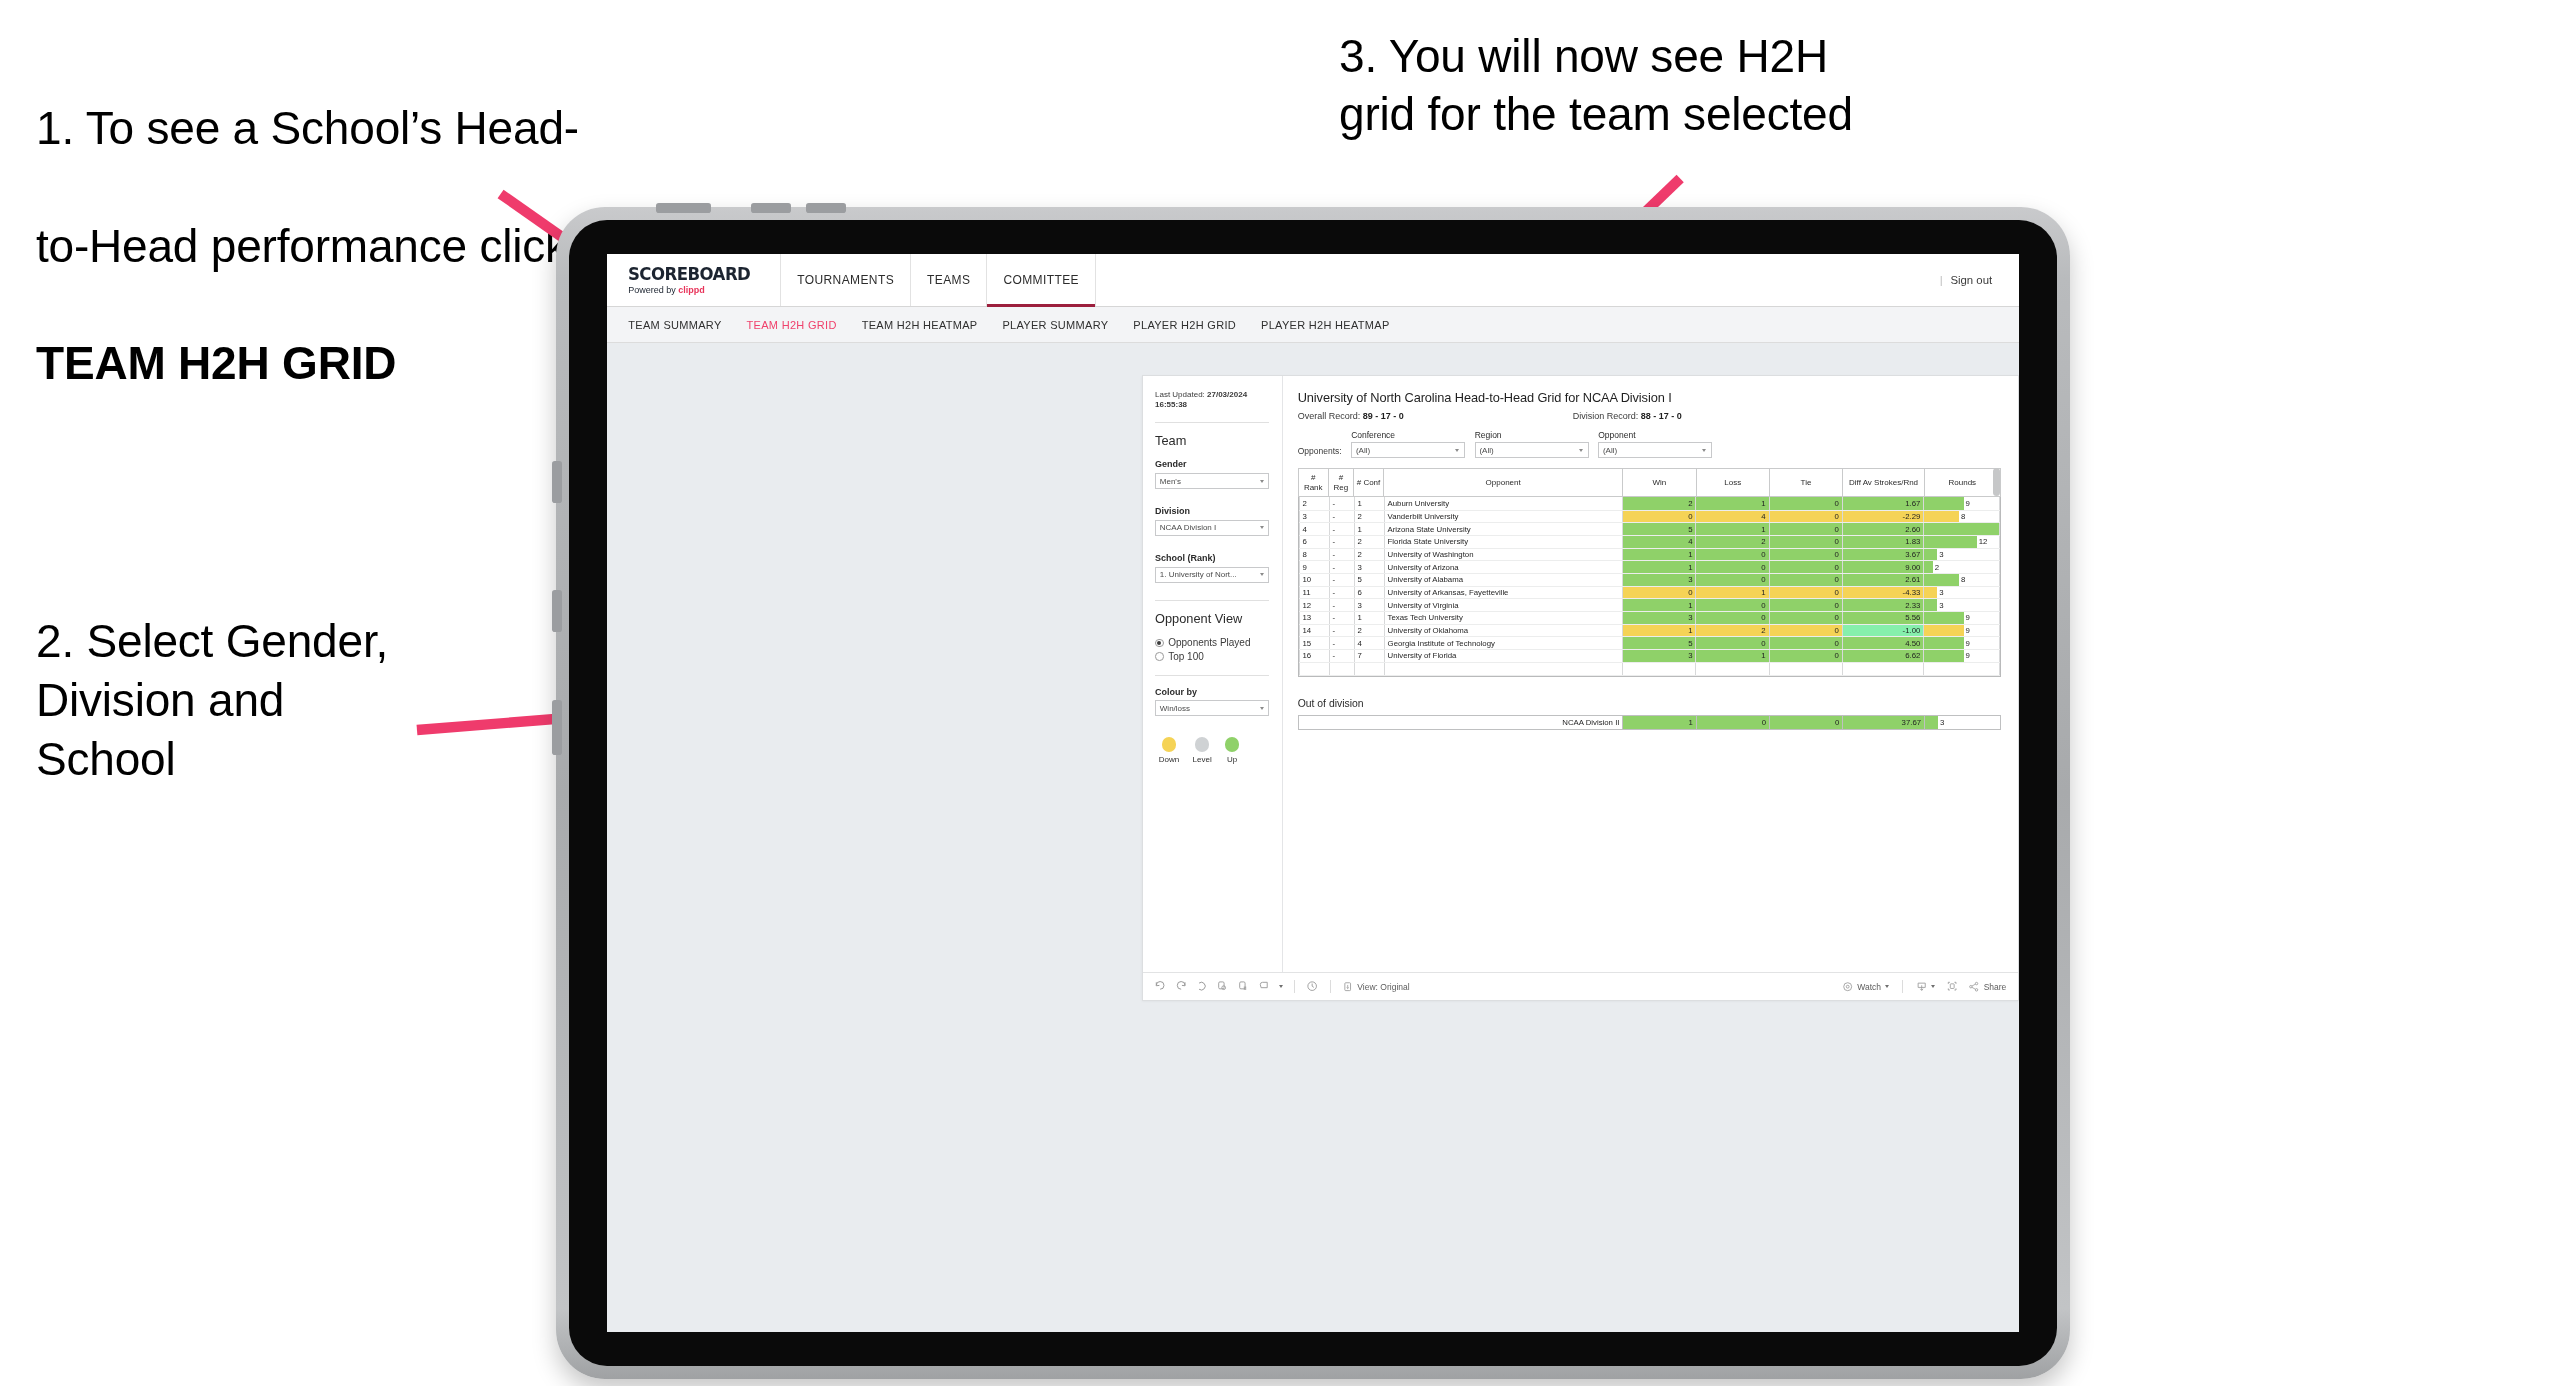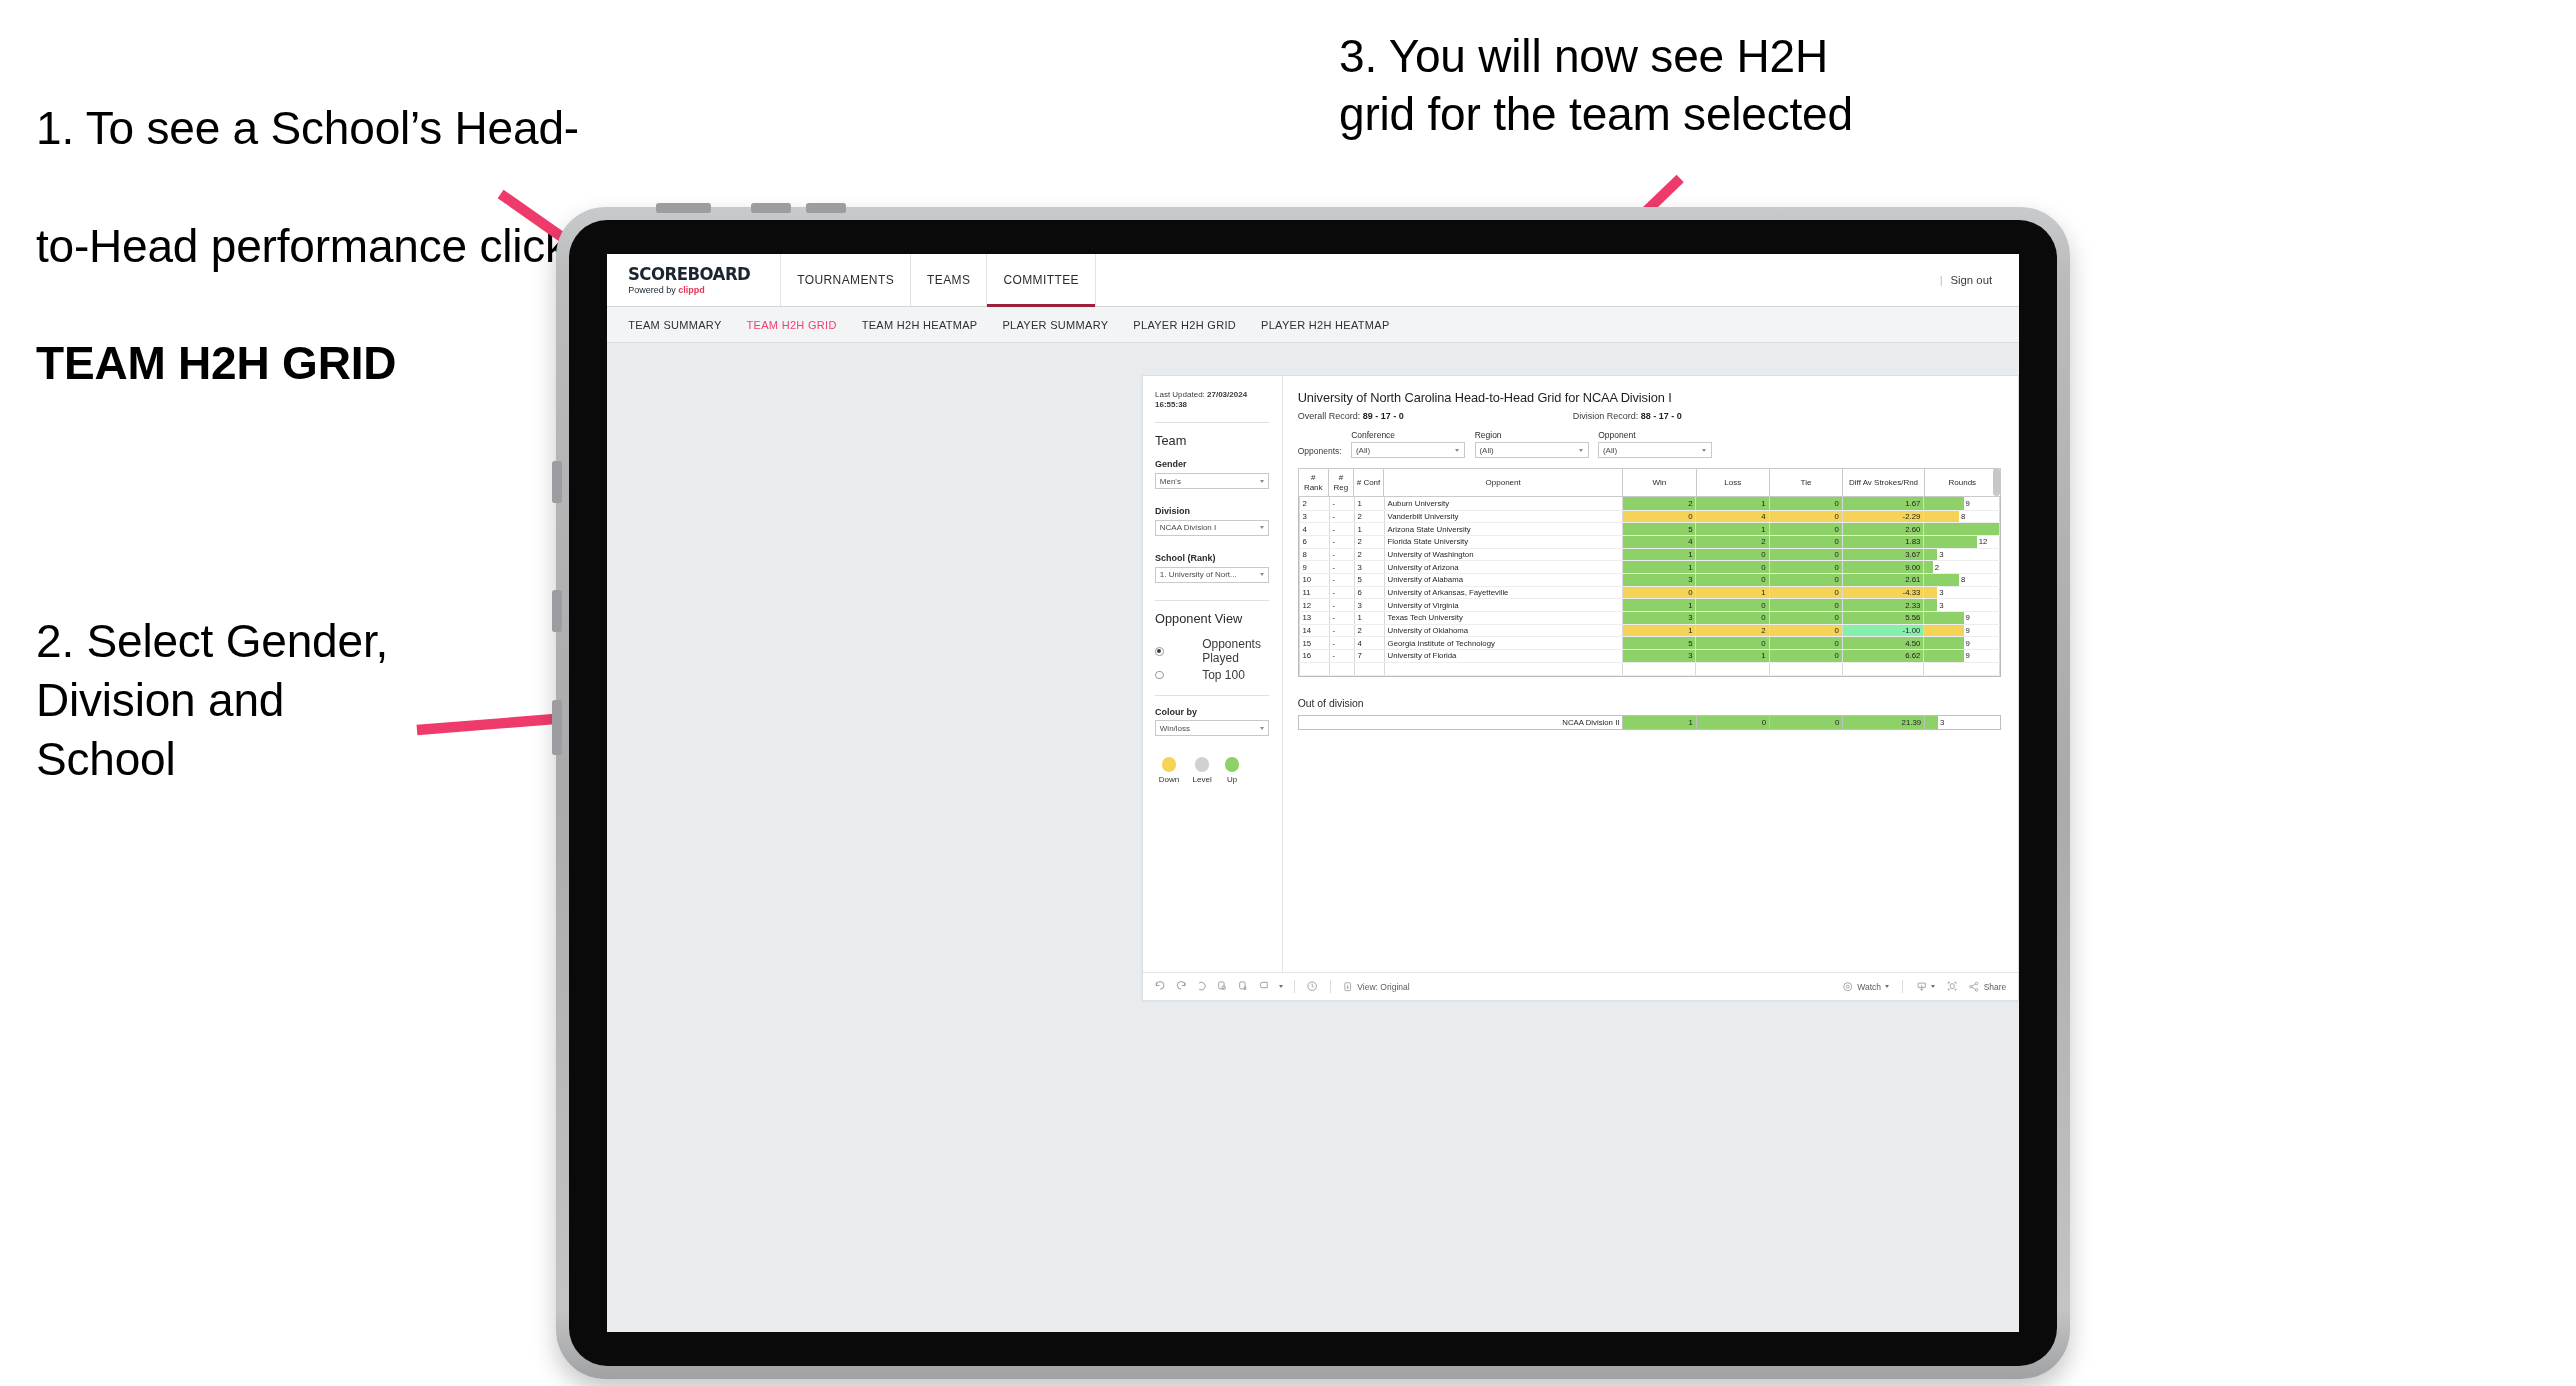--- a/index.html
+++ b/index.html
@@ -147,21 +147,21 @@
     border-left:2.8px solid transparent; border-right:2.8px solid transparent;
     border-top:3.8px solid #8b8b8b;
   }
   .fld { margin-bottom: 17px; }
   .radio-row { display:flex; align-items:center; gap:4.7px; margin: 2.8px 0; cursor:pointer; }
   .radio {
     width:8.5px;height:8.5px;border-radius:50%;border:1.1px solid #9a9a9a;background:#fff;
     display:flex;align-items:center;justify-content:center; flex:0 0 8.5px;
   }
   .radio.on::after{content:"";width:4.3px;height:4.3px;border-radius:50%;background:#3c3c3c;}
-  .radio-lbl { font-size:12px; color:#3b3b3b;margin-left:34px; }
+  .radio-lbl { font-size:10px; color:#3b3b3b; }
   .legend { display:flex; gap: 13.3px; margin-top: 21px; padding-left:3.8px; }
   .lg-item { display:flex; flex-direction:column; align-items:center; gap:3.8px; }
   .lg-dot { width:14.2px;height:14.2px;border-radius:50%; }
   .lg-lbl { font-size:8px; color:#2f2f2f; }
 
   
   #main { flex:1; padding: 13.3px 17px 0 15px; overflow:hidden; min-width:0; }
   #title { font-size:12.8px; color:#1f1f1f; letter-spacing:-0.1px; }
   #records { display:flex; margin-top:6.6px; font-size:9px; color:#3a3a3a; }
   #records b { font-weight:700; color:#1f1f1f; }
@@ -655,21 +655,21 @@
                       <col class="cw-t">
                       <col class="cw-d">
                       <col class="cw-r">
                   </colgroup>
                   <tbody id="ood-host">
                       <tr>
                         <td colspan="4" style="text-align: right;">NCAA Division II</td>
                         <td class="num" style="background: rgb(143, 209, 105);">1</td>
                         <td class="num" style="background: rgb(143, 209, 105);">0</td>
                         <td class="num" style="background: rgb(143, 209, 105);">0</td>
-                        <td class="num" style="background: rgb(143, 209, 105);">21.39</td>
+                        <td class="num" style="background: rgb(143, 209, 105);">37.67</td>
                         <td class="bar-cell">
                           <div class="bar" style="width: 17.6471%; background: rgb(143, 209, 105);"></div>
                           <div class="bv" style="left: 17.6471%;">3</div>
                         </td>
                       </tr>
                     </tbody>
                 </table>
               </div>
             </div>
 

